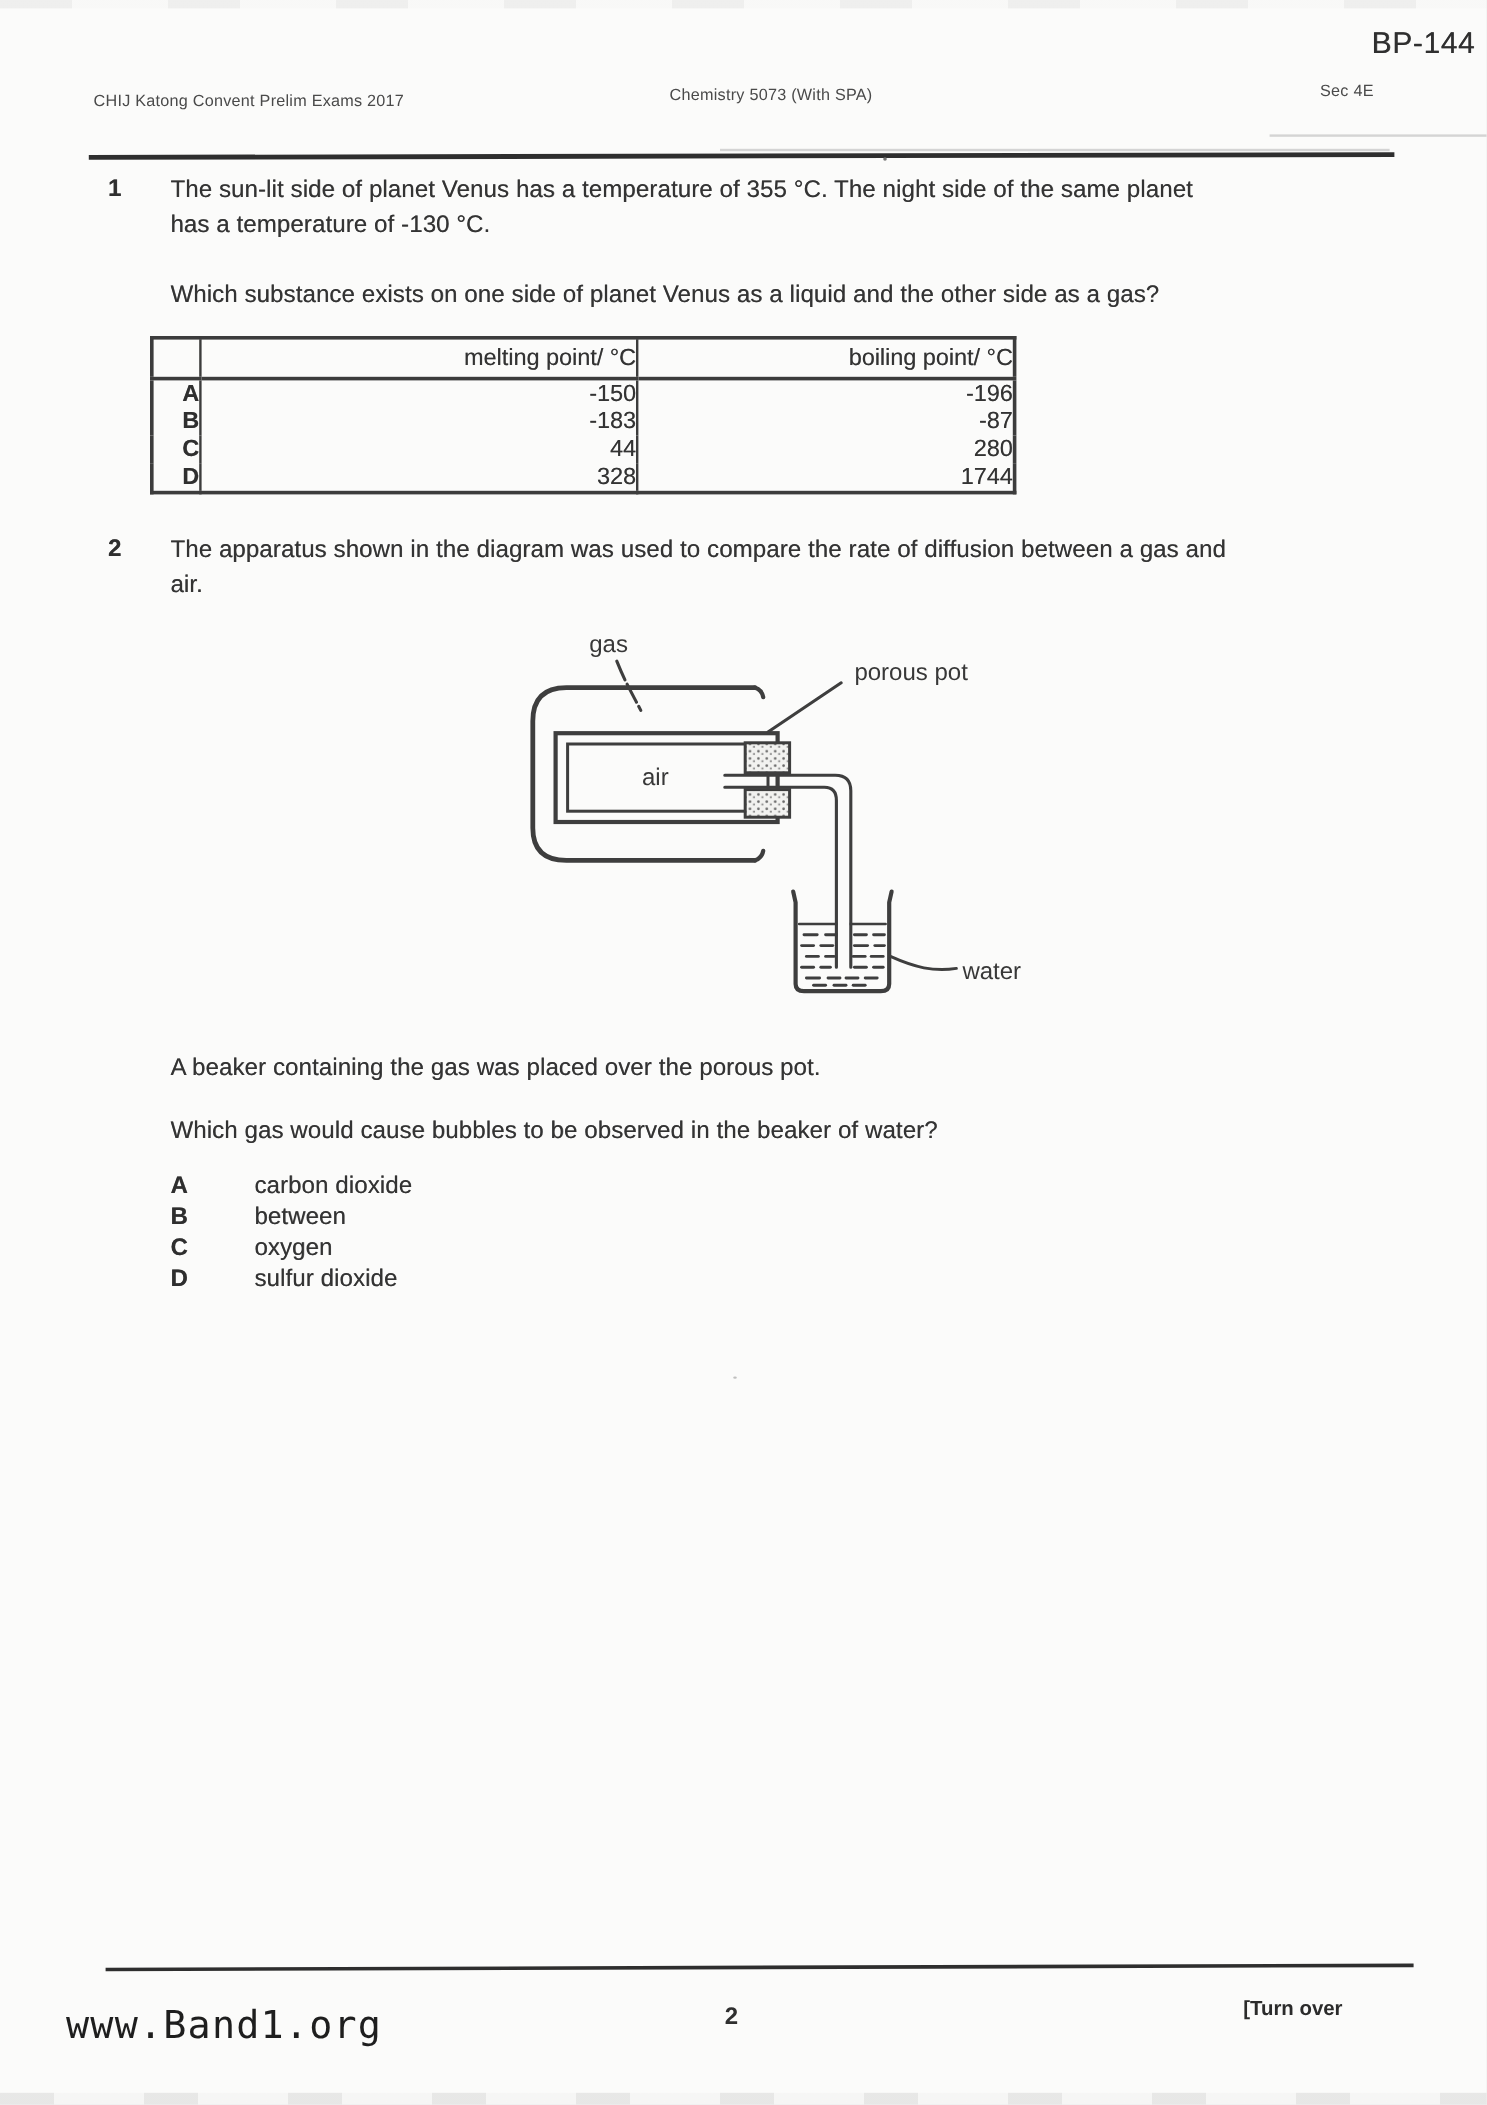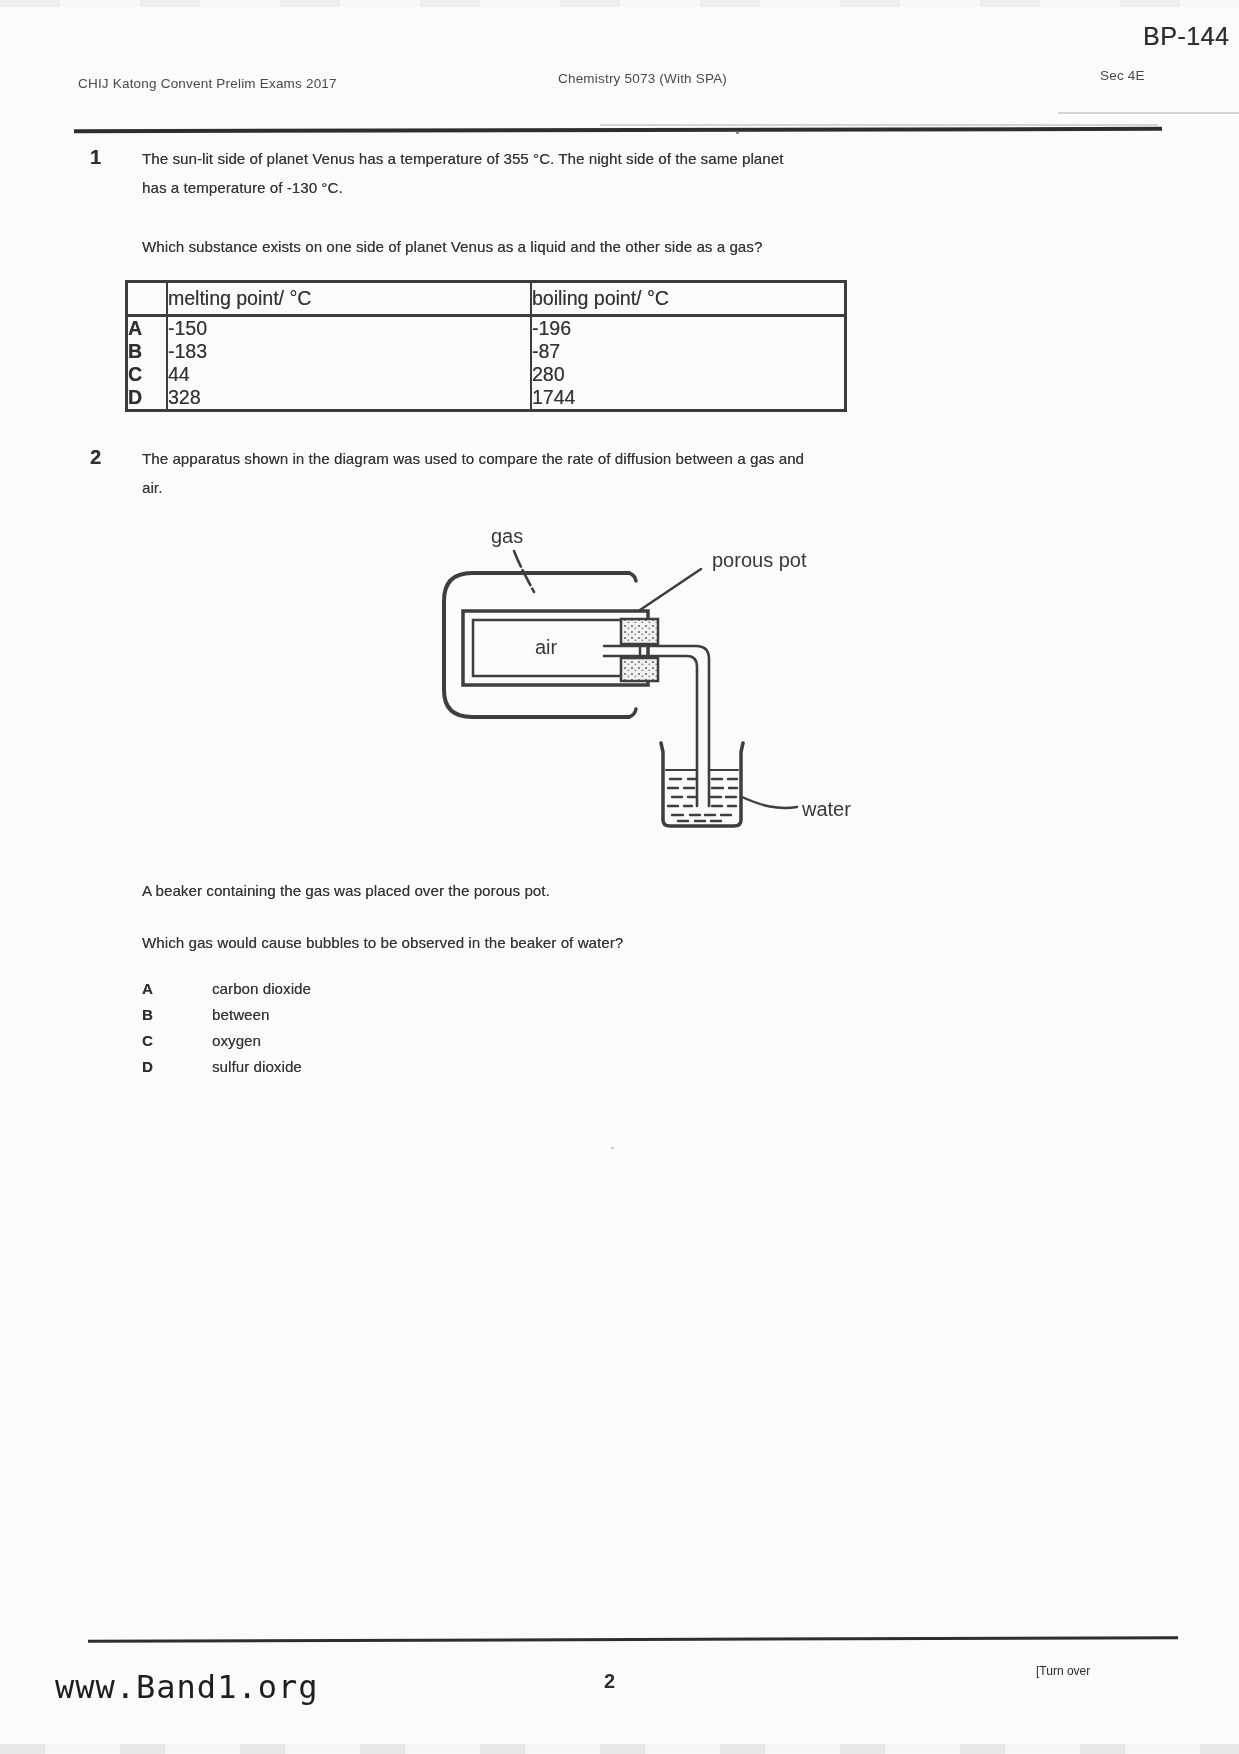--- a/index.html
+++ b/index.html
@@ -4,45 +4,45 @@
 <style>
   html,body{margin:0;padding:0;background:#e8e8e6;}
   .page{
     position:relative;width:1239px;height:1754px;margin:0 auto;
     background:#fbfbfa;overflow:hidden;
     font-family:"Liberation Sans",sans-serif;color:#383838;
   }
   .scan{position:absolute;inset:0;filter:blur(0.35px);}
   .abs{position:absolute;}
   .small{font-size:13.5px;color:#4a4a4a;letter-spacing:.2px;}
-  .body-text{font-size:15px;line-height:29px;color:#333;letter-spacing:.1px;
+  .body-text{font-size:20px;line-height:29px;color:#333;letter-spacing:.1px;
     text-shadow:0.25px 0 0 rgba(50,50,50,.65);}
   .qnum{font-size:20px;font-weight:bold;color:#2f2f2f;text-shadow:0.3px 0 0 rgba(40,40,40,.7);}
   .rule{background:#2e2e2e;}
   .rule-echo{background:#b5b5b5;opacity:.55;}
   
   .mc-table{border-collapse:collapse;table-layout:fixed;
     border:3px solid #3c3c3c;background:transparent;}
   .mc-table th,.mc-table td{
     font-family:"Liberation Sans",sans-serif;font-size:19.5px;color:#333;
-    text-align:left;padding:0;font-weight:normal;
+    text-align:right;padding:0;font-weight:normal;
     text-shadow:0.25px 0 0 rgba(50,50,50,.6);}
   .mc-table thead th{height:31px;border-bottom:3px solid #3c3c3c;}
   .mc-table td{height:23px;line-height:23px;}
   .mc-table .c0{width:38px;}
   .mc-table .c1{width:362px;}
   .mc-table .c2{width:312px;}
   .mc-table th+th,.mc-table td+td{border-left:2.5px solid #3c3c3c;}
   .mc-table td.lab{font-weight:bold;color:#2f2f2f;}
   
   .opt-letter{font-weight:bold;color:#2e2e2e;}
   
   .site{font-family:"DejaVu Sans Mono","Liberation Mono",monospace;
     font-size:32px;color:#1e1e1e;letter-spacing:1px;}
-  .turn{font-size:12px;font-weight:normal;color:#2b2b2b;}
+  .turn{font-size:17px;font-weight:bold;color:#2b2b2b;}
   .pgnum{font-size:20px;font-weight:bold;color:#2f2f2f;}
   
   .edge-top{left:0;top:0;width:1239px;height:7px;
     background:repeating-linear-gradient(90deg,rgba(120,120,120,.18) 0 60px,rgba(190,190,190,.08) 60px 140px);
     opacity:.5;}
   .edge-bottom{left:0;top:1744px;width:1239px;height:10px;
     background:repeating-linear-gradient(90deg,rgba(110,110,110,.22) 0 45px,rgba(180,180,180,.10) 45px 120px);
     opacity:.6;}
   .speck-dot{position:absolute;border-radius:50%;background:#777;}
   svg text{font-family:"Liberation Sans",sans-serif;fill:#383838;}

